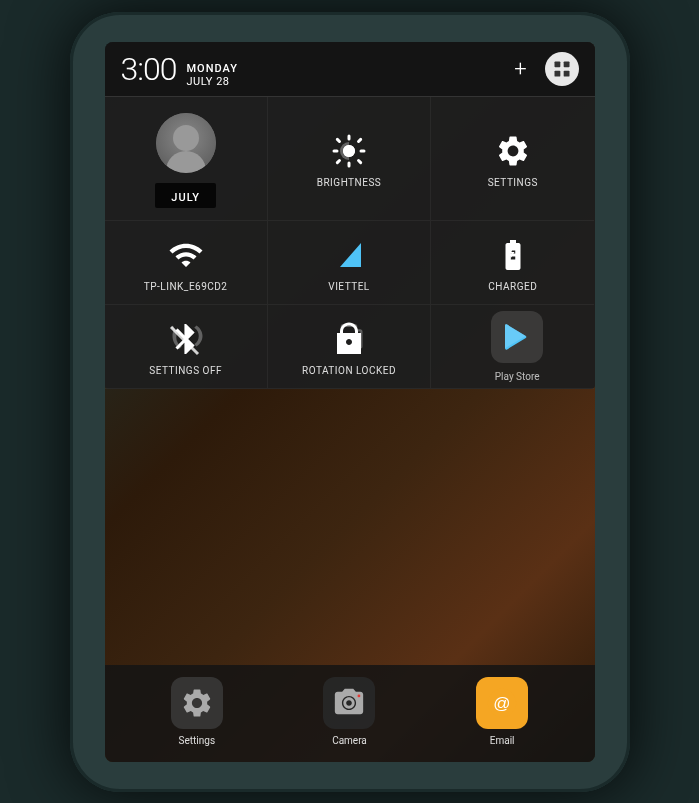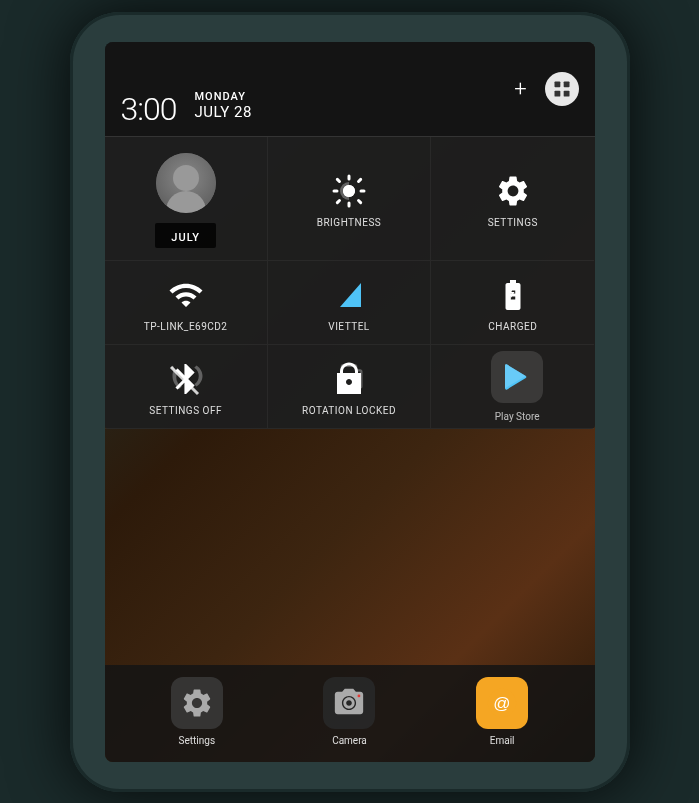--- a/index.html
+++ b/index.html
@@ -61,23 +61,22 @@
     .status-bar {
       display: flex;
       align-items: center;
       padding: 8px 16px 8px 16px;
       background: rgba(20, 20, 20, 0.95);
       justify-content: space-between;
     }
 
     .time-area {
       display: flex;
-      align-items: flex-start;
-      gap: 18px;
-      margin-top: 40px;
+      align-items: flex-end;
+      gap: 10px;
     }
 
     .time {
       font-size: 32px;
       font-weight: 300;
       color: white;
       letter-spacing: -1px;
     }
 
     .date-info {
@@ -86,21 +85,21 @@
     }
 
     .day-name {
       font-size: 11px;
       color: white;
       font-weight: 500;
       letter-spacing: 1px;
     }
 
     .date {
-      font-size: 15px;
+      font-size: 11px;
       color: white;
       letter-spacing: 0.5px;
     }
 
     .status-icons {
       display: flex;
       align-items: center;
       gap: 10px;
     }
 

